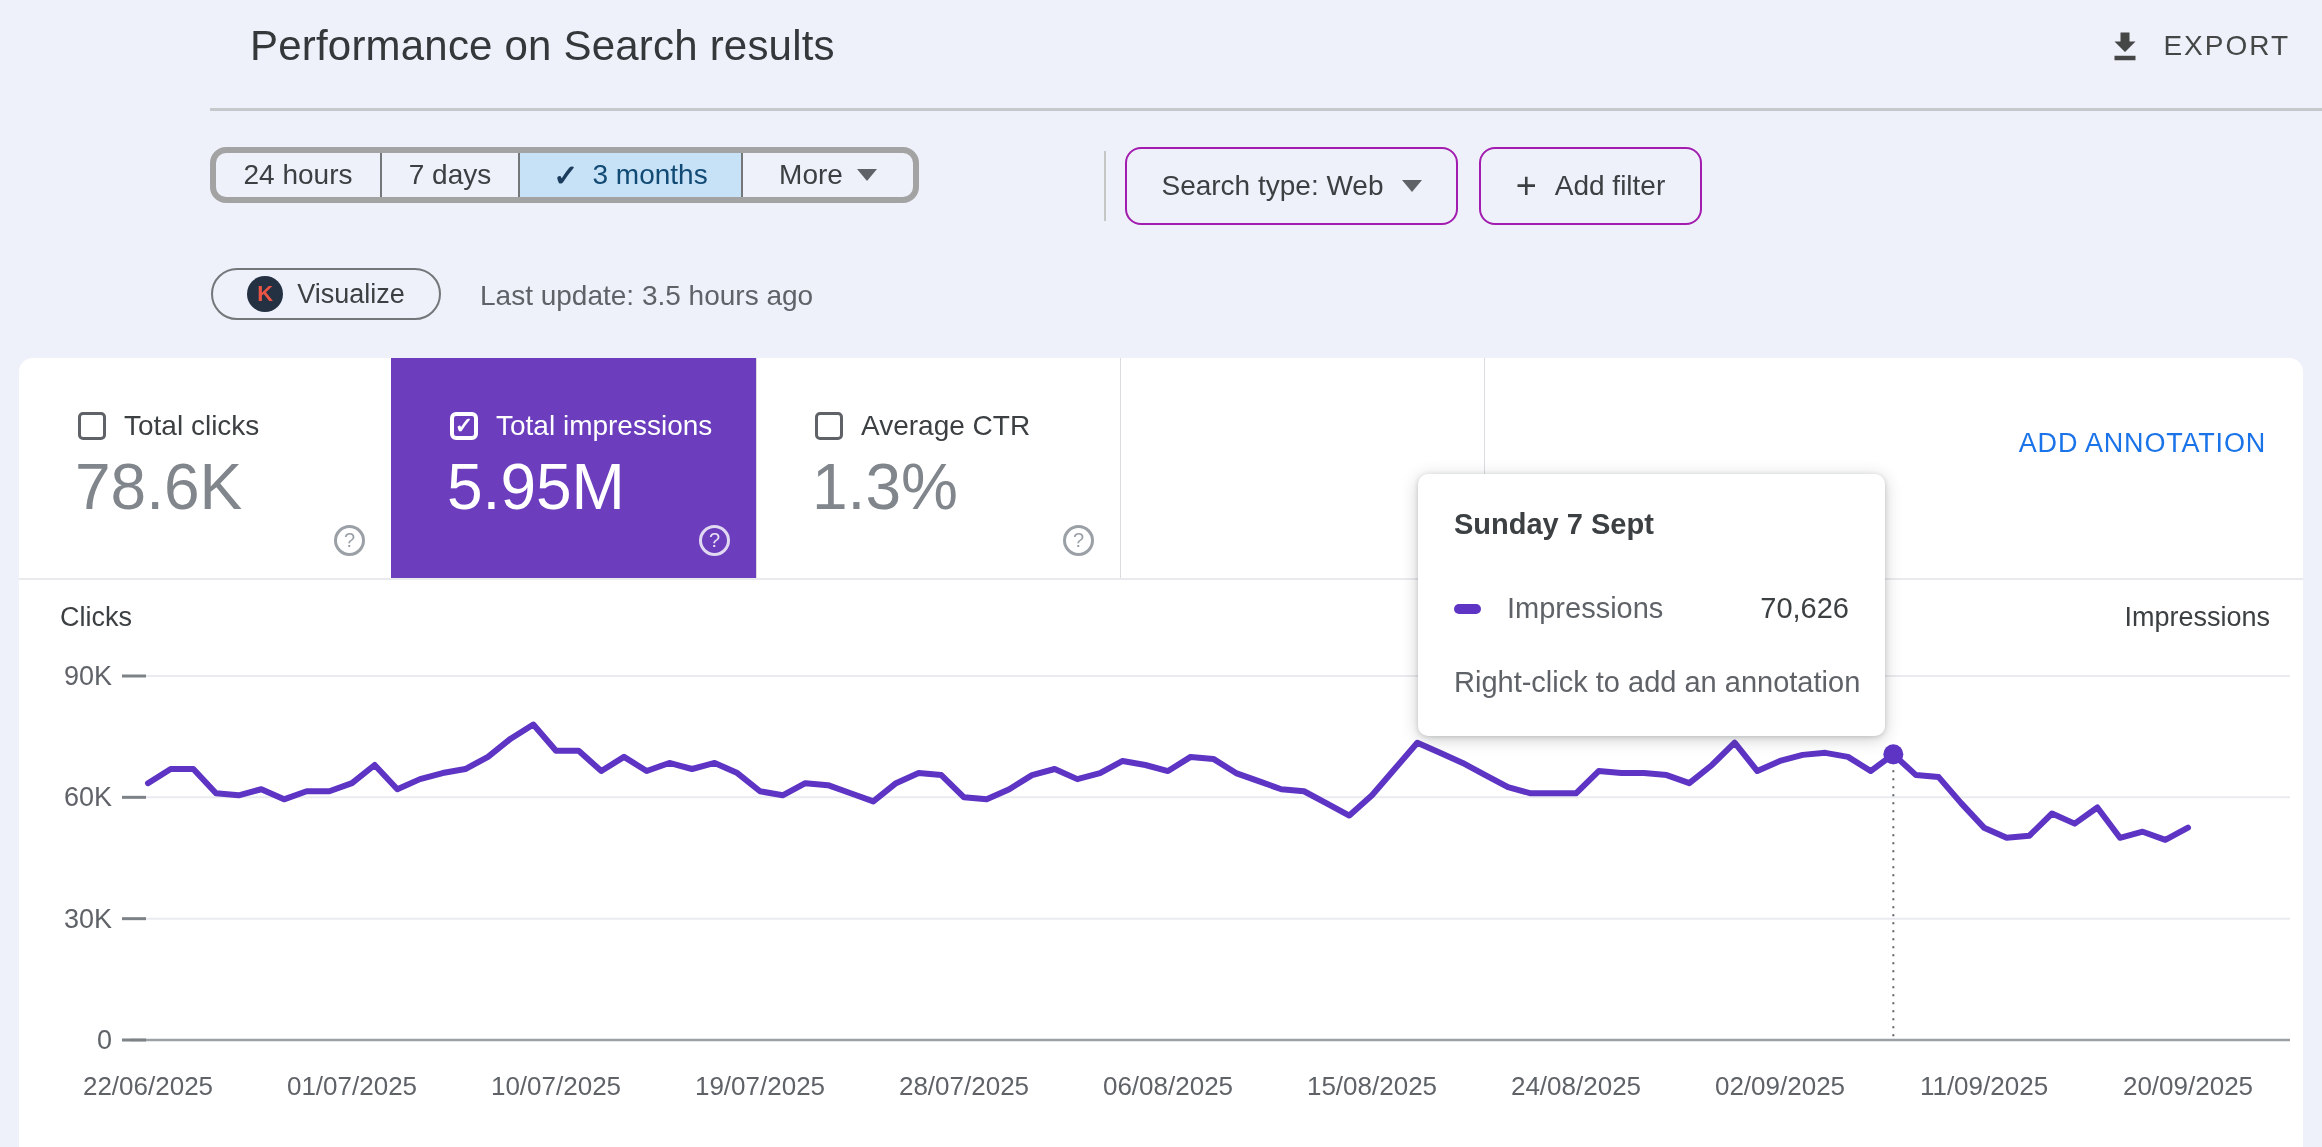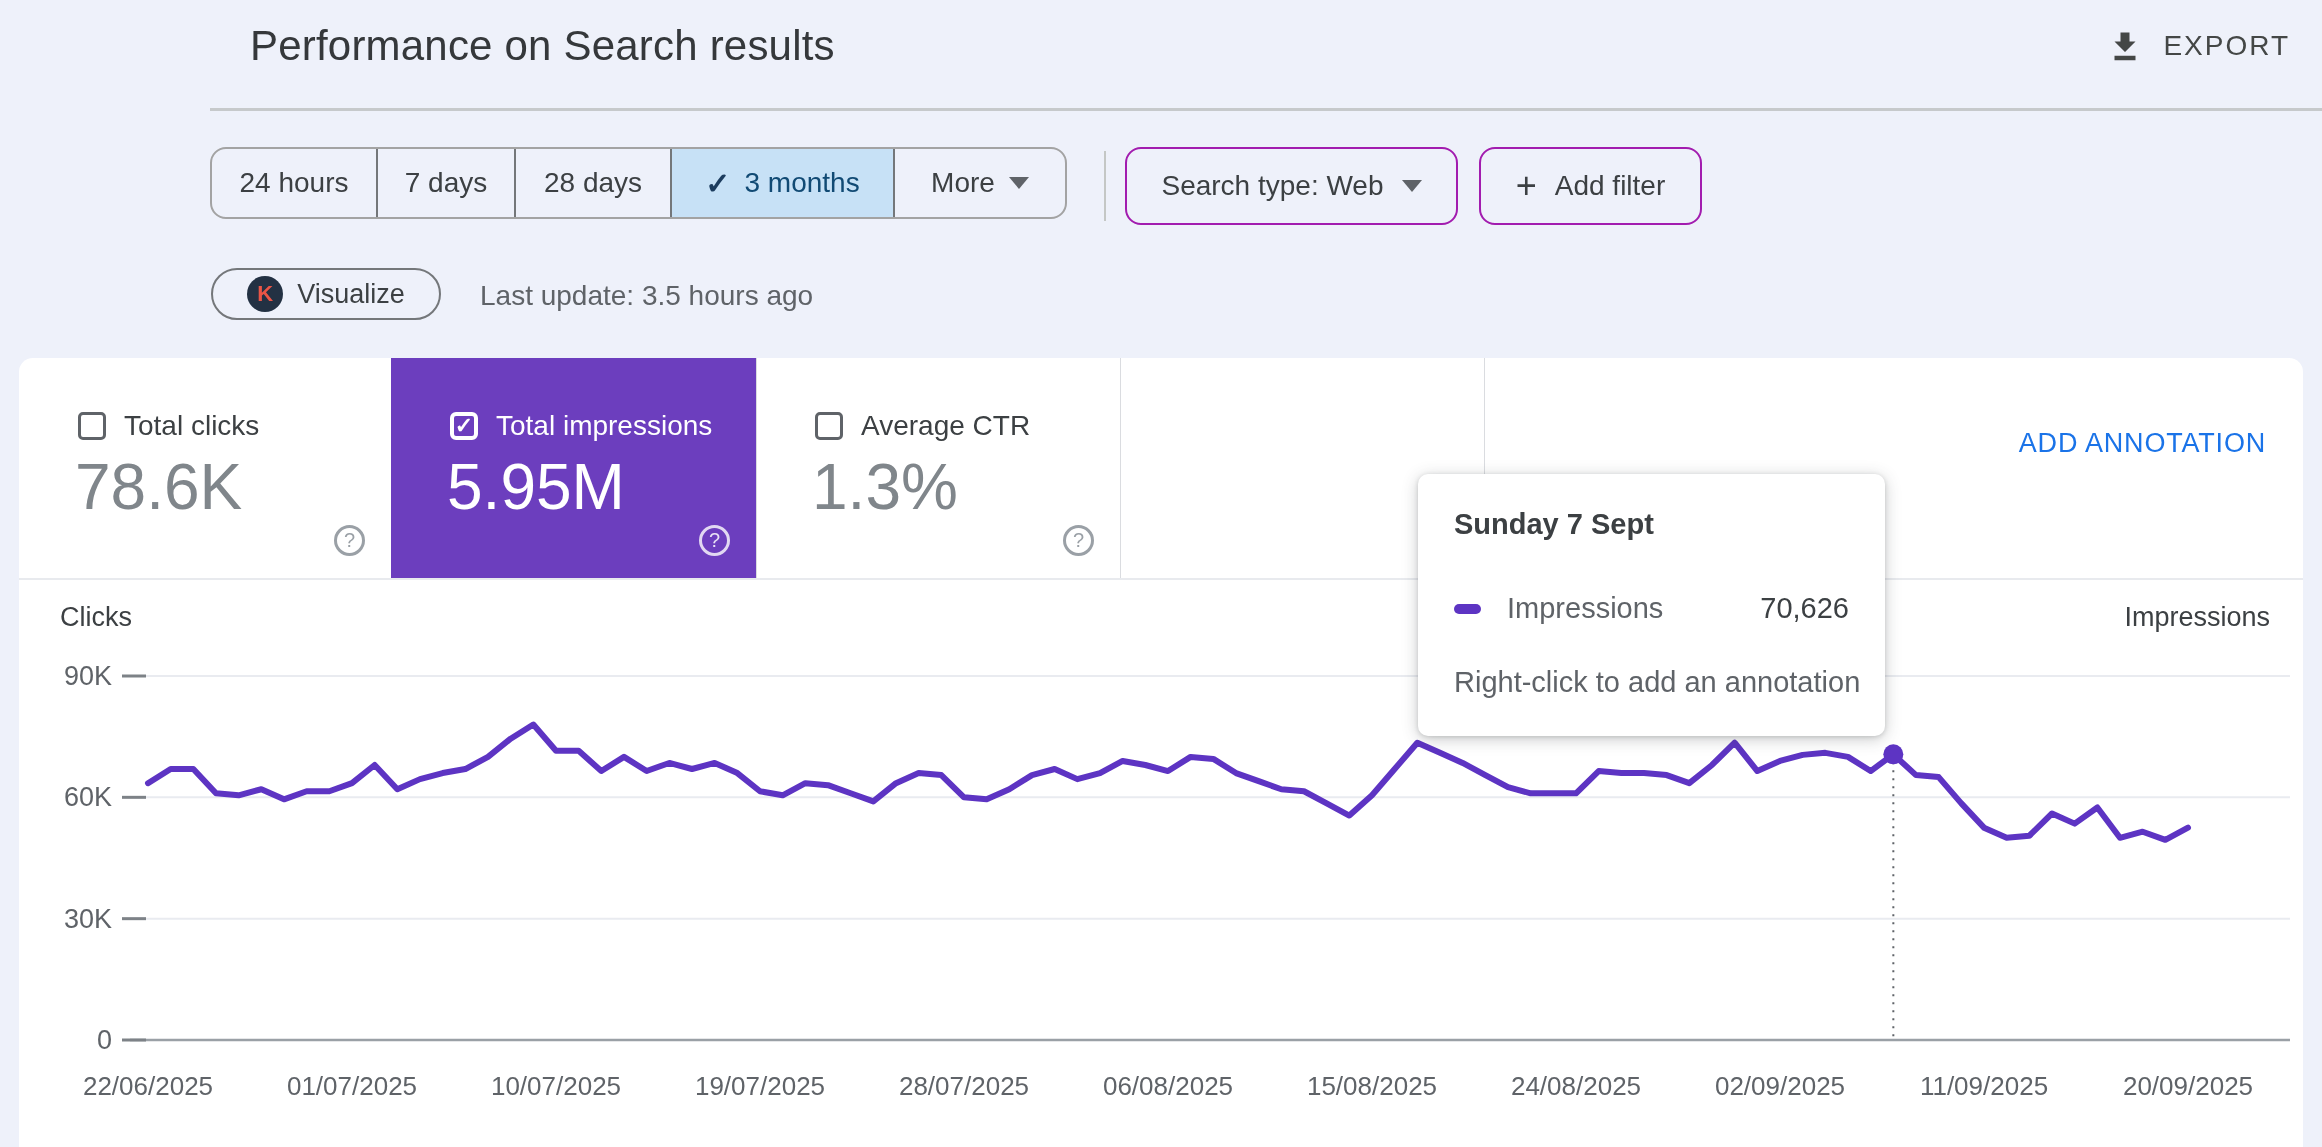--- a/index.html
+++ b/index.html
@@ -24,23 +24,23 @@
     background:none; border:none; cursor:pointer;
     font-family:inherit; font-size:28px; font-weight:500; letter-spacing:2px; color:#444746;text-align:center;
   }
   .header-divider {
     left:210px; right:0; top:108px; height:3px; background:#C6C9CB;
   }
 
   
   .chip-row { left:0; top:147px; width:100%; height:78px; }
   .chip-group {
-    position:absolute; left:210px; top:0; height:72px;
+    position:absolute; left:210px; top:0; height:56px;
     display:flex; align-items:stretch;
-    border:2px solid #a3a3a3; border-radius:16px; overflow:hidden;
+    border:6px solid #a3a3a3; border-radius:16px; overflow:hidden;
     background:transparent;
   }
   .seg {
     display:flex; align-items:center; justify-content:center; gap:14px;
     font-size:28px; color:#3C4043; cursor:pointer; background:transparent;
     border:none; border-right:2px solid #74777A; font-family:inherit;
   }
   .seg:last-child { border-right:none; }
   .seg.w1{width:166px}.seg.w2{width:138px}.seg.w3{width:156px}.seg.w4{width:223px}.seg.w5{width:170px}
   .seg.selected { background:#C7E1F6; color:#114A74; font-weight:500; }
@@ -145,23 +145,20 @@
 
 <div class="abs header-divider"></div>
 
 <div class="abs chip-row">
   <div class="chip-group">
     <button class="seg w1">
       <span>24 hours</span>
     </button>
     <button class="seg w2">
       <span>7 days</span>
-    </button>
-    <button class="seg w3">
-      <span>28 days</span>
     </button>
     <button class="seg w4 selected">
       <span class="check">✓</span>
       <span>3 months</span>
     </button>
     <button class="seg w5">
       <span>More</span>
       <span class="caret"></span>
     </button>
   </div>

